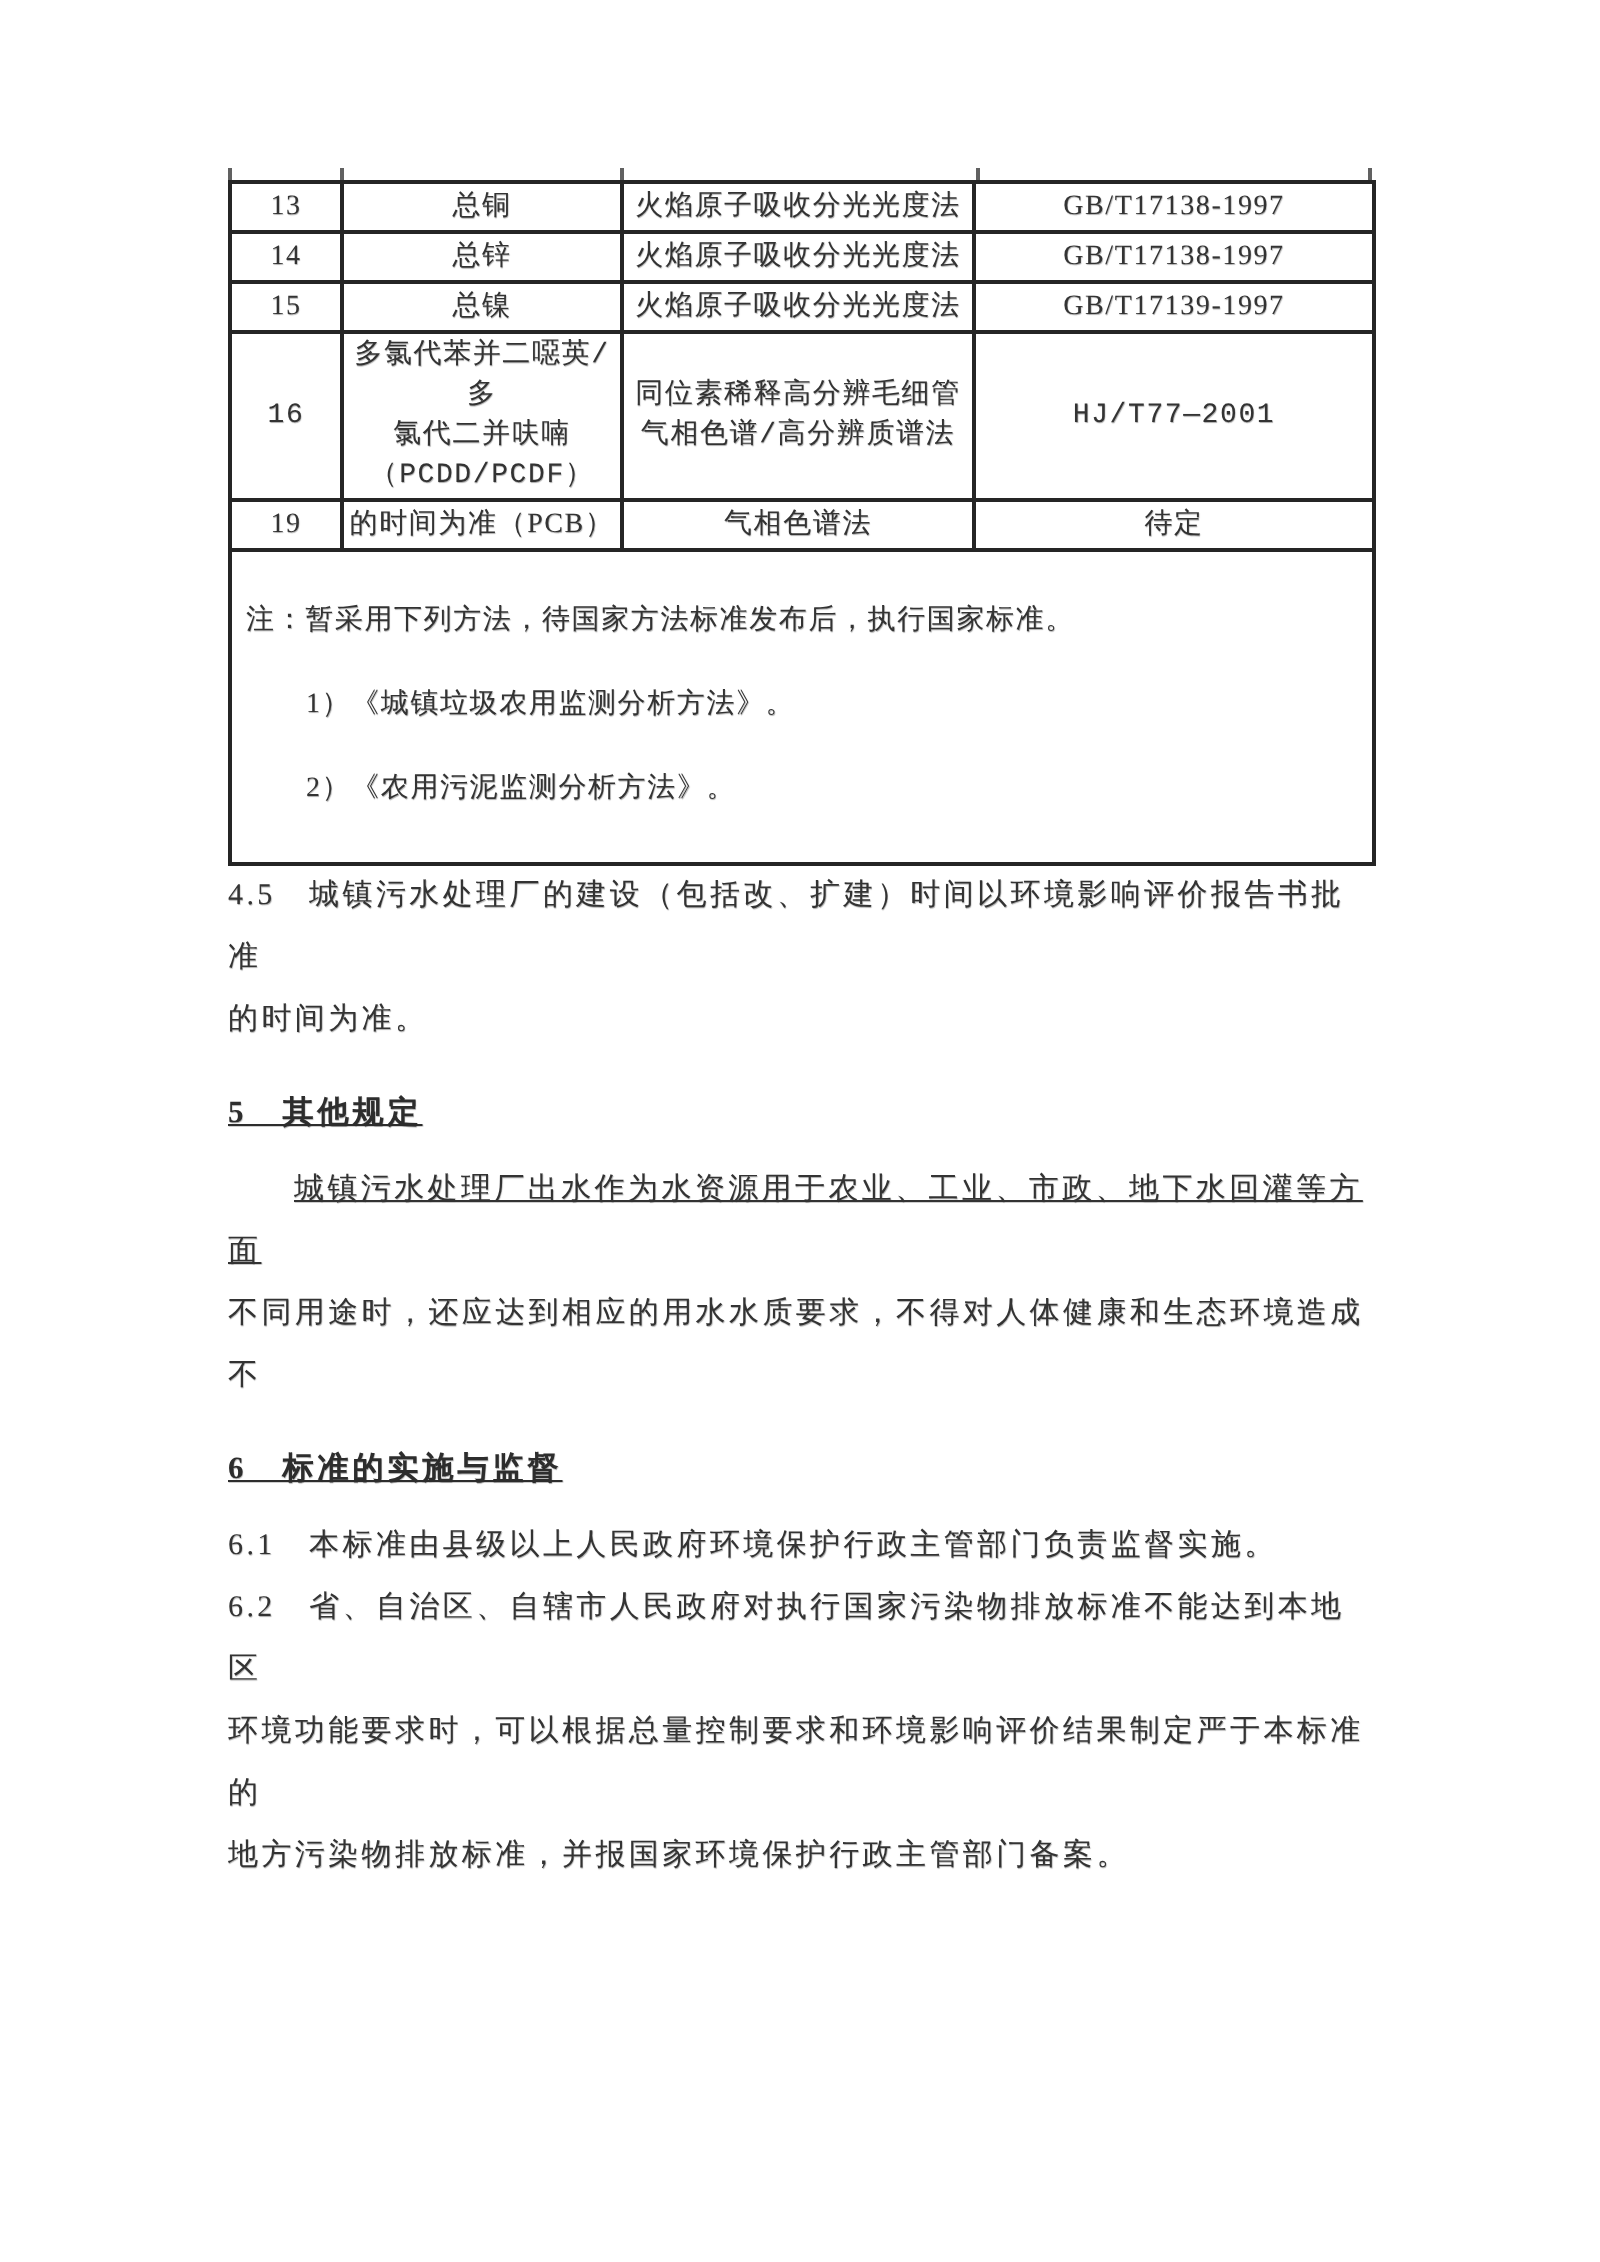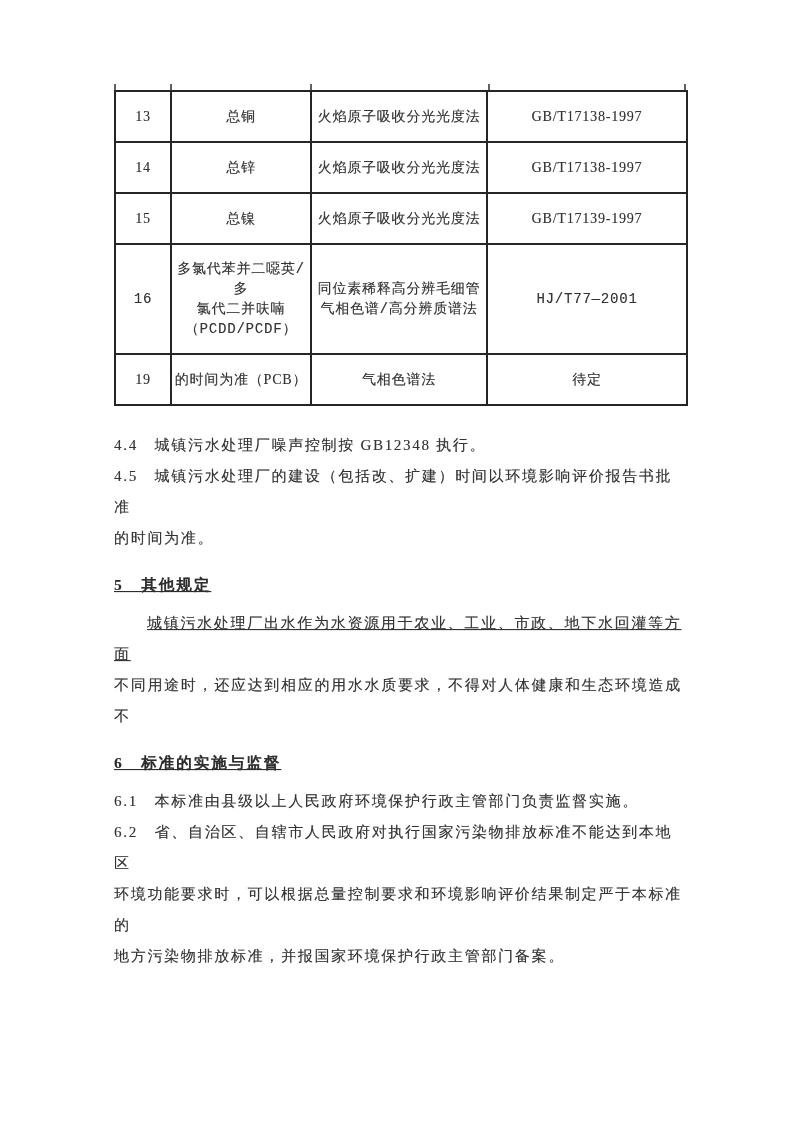--- a/index.html
+++ b/index.html
@@ -19,21 +19,21 @@
   .stubs span { position:absolute; top:0; width:2px; height:6px; background:#3a3a3a; opacity:0.8; }
 
   table.methods {
     border-collapse:collapse; table-layout:fixed;
     width:572px; font-size:14px; line-height:20px;
     letter-spacing:0.8px; color:#333333;
   }
   table.methods td {
     border:2px solid #252525;
     text-align:center; vertical-align:middle;
-    white-space:pre-line; padding:14px 2px; overflow:hidden;
+    white-space:pre-line; padding:1px 2px; overflow:hidden;
   }
   col.c1 { width:56px; } col.c2 { width:140px; }
   col.c3 { width:176px; } col.c4 { width:200px; }
   tr.rh1 td { height:21px; }
   tr.rh3 td { height:60px;font-family:Liberation Mono, monospace; }
   tr.rh2 td { height:40px; }
   tr.rnote td { text-align:left; padding:3px 7px 5px 7px; line-height:21px; }
   .note-sub { padding-left:30px; }
 
   .bodytext { font-size:15px; letter-spacing:1.7px; line-height:31px; color:#333333; }
@@ -94,25 +94,31 @@
           <td>同位素稀释高分辨毛细管
 气相色谱/高分辨质谱法</td>
           <td>HJ/T77—2001</td>
         </tr>
         <tr class="rh1">
           <td>19</td>
           <td>的时间为准（PCB）</td>
           <td>气相色谱法</td>
           <td>待定</td>
         </tr>
+        <tr class="rnote">
+          <td colspan="4">
+            <div>注：暂采用下列方法，待国家方法标准发布后，执行国家标准。</div>
+            <div class="note-sub">1）《城镇垃圾农用监测分析方法》。</div>
+            <div class="note-sub">2）《农用污泥监测分析方法》。</div>
+          </td>
+        </tr>
       </tbody>
     </table>
 
     <div class="bodytext">
-      <div class="para p44">4.4　城镇污水处理厂噪声控制按 GB12348 执行。</div>
       <div class="para">4.5　城镇污水处理厂的建设（包括改、扩建）时间以环境影响评价报告书批准</div>
       <div class="para">的时间为准。</div>
 
       <div class="heading">5　其他规定</div>
       <div class="para indent-first">城镇污水处理厂出水作为水资源用于农业、工业、市政、地下水回灌等方面</div>
       <div class="para">不同用途时，还应达到相应的用水水质要求，不得对人体健康和生态环境造成不</div>
 
       <div class="heading">6　标准的实施与监督</div>
       <div class="para">6.1　本标准由县级以上人民政府环境保护行政主管部门负责监督实施。</div>
       <div class="para">6.2　省、自治区、自辖市人民政府对执行国家污染物排放标准不能达到本地区</div>

